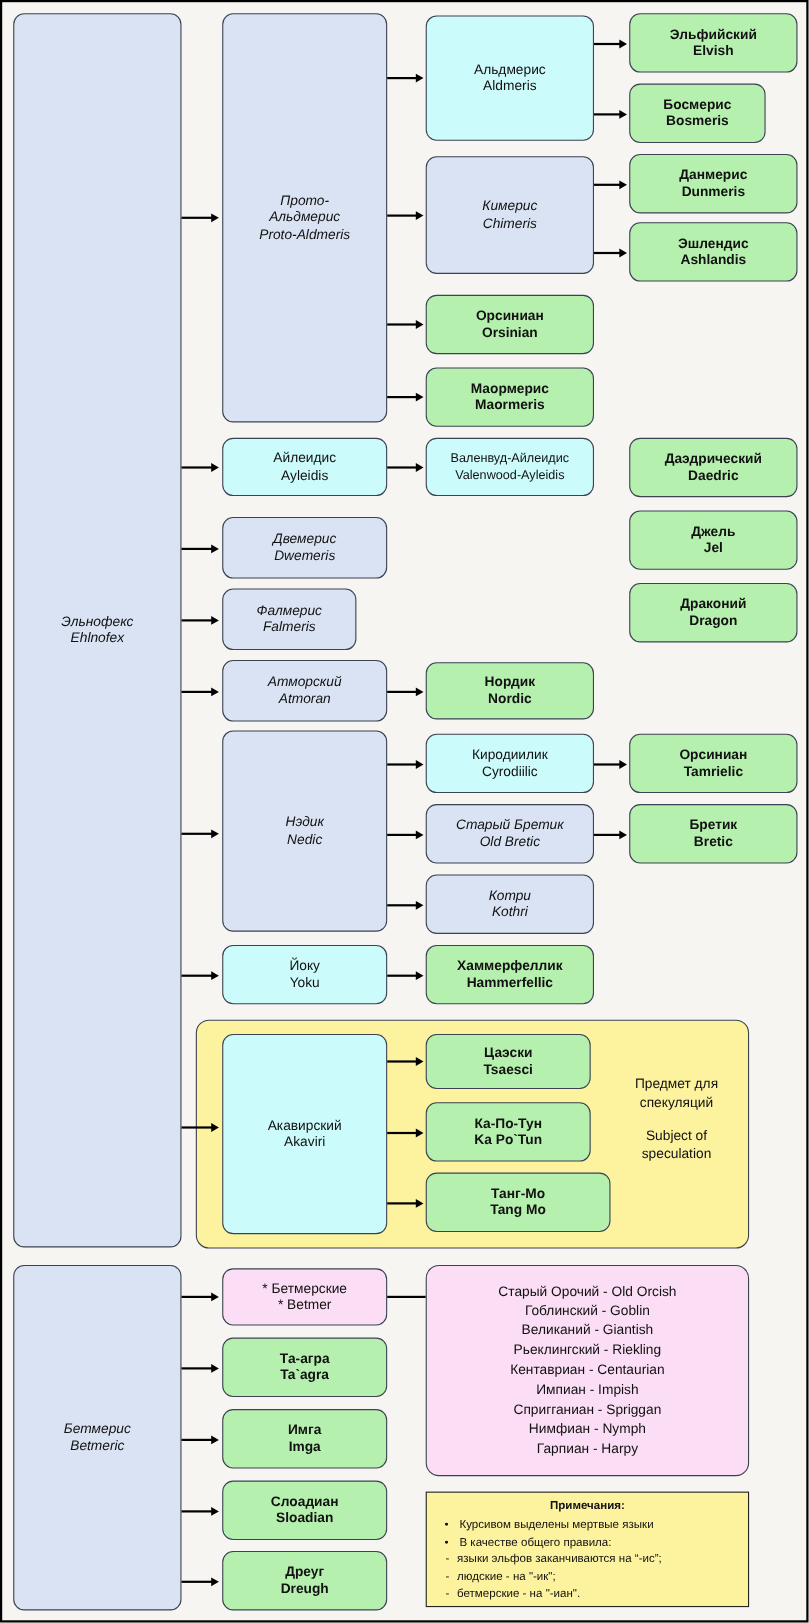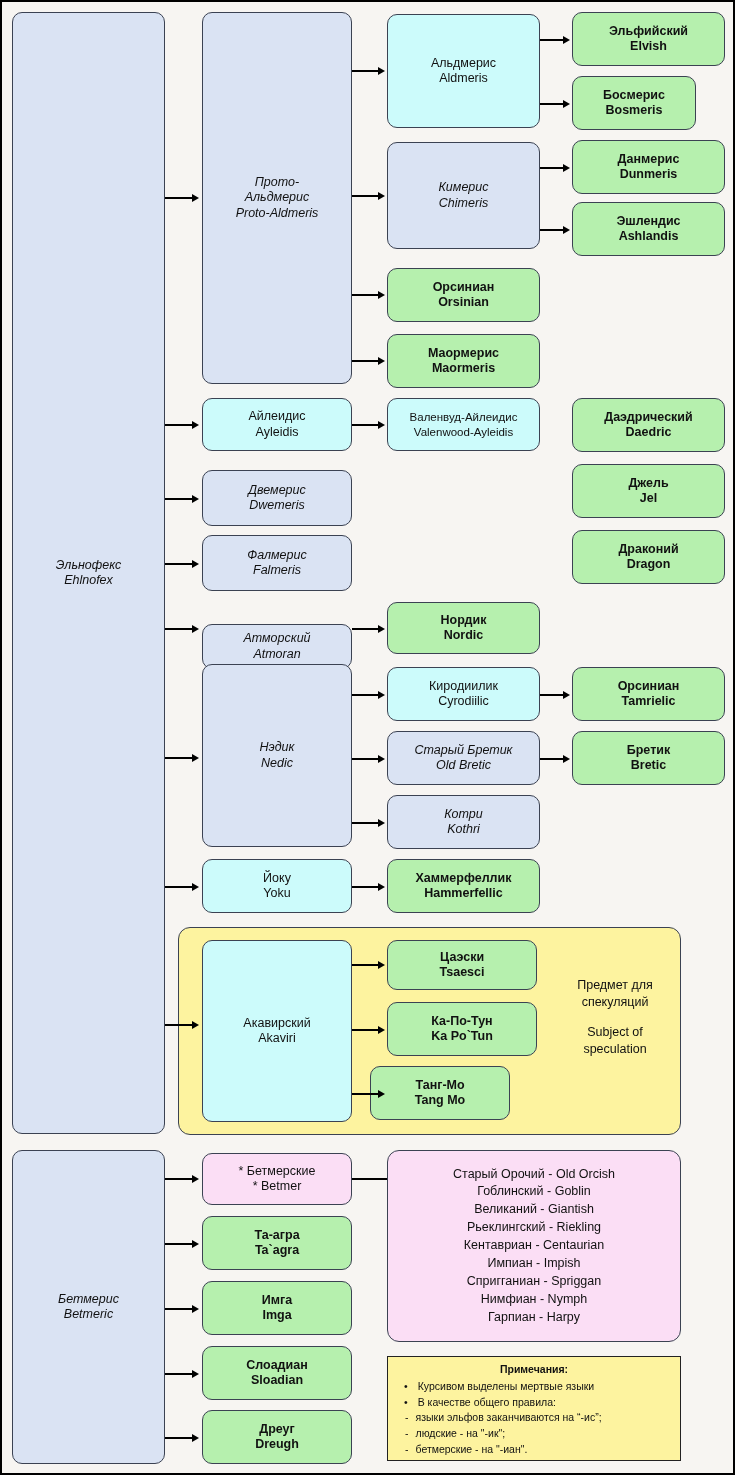--- a/index.html
+++ b/index.html
@@ -167,28 +167,28 @@
   <div class="hline" style="left:350px;top:422px;width:28px;"></div>
   <div class="arrow" style="left:376px;top:418.5px;"></div>
 
   <div class="node blue" style="left:200px;top:468px;width:150px;height:56px;">
     <span class="l1 dead">Двемерис</span>
     <span class="l2 dead">Dwemeris</span>
   </div>
   <div class="hline" style="left:163px;top:496px;width:29px;"></div>
   <div class="arrow" style="left:190px;top:492.5px;"></div>
 
-  <div class="node blue" style="left:200px;top:533px;width:150px;height:56px;justify-content:center;">
+  <div class="node blue" style="left:200px;top:533px;width:122px;height:56px;justify-content:center;">
     <span class="l1 dead">Фалмерис</span>
     <span class="l2 dead">Falmeris</span>
   </div>
   <div class="hline" style="left:163px;top:561px;width:29px;"></div>
   <div class="arrow" style="left:190px;top:557.5px;"></div>
 
-  <div class="node blue" style="left:200px;top:598px;width:150px;height:45px;margin-top:24px;">
+  <div class="node blue" style="left:200px;top:598px;width:150px;height:56px;">
     <span class="l1 dead">Атморский</span>
     <span class="l2 dead">Atmoran</span>
   </div>
   <div class="hline" style="left:163px;top:626px;width:29px;"></div>
   <div class="arrow" style="left:190px;top:622.5px;"></div>
 
   <div class="node green" style="left:385px;top:600px;width:153px;height:52px;">
     <span class="l1 bold">Нордик</span>
     <span class="l2 bold">Nordic</span>
   </div>
@@ -280,21 +280,21 @@
   <div class="hline" style="left:350px;top:962px;width:28px;"></div>
   <div class="arrow" style="left:376px;top:958.5px;"></div>
 
   <div class="node green" style="left:385px;top:1000px;width:150px;height:54px;">
     <span class="l1 bold">Ка-По-Тун</span>
     <span class="l2 bold">Ka Po`Tun</span>
   </div>
   <div class="hline" style="left:350px;top:1027px;width:28px;"></div>
   <div class="arrow" style="left:376px;top:1023.5px;"></div>
 
-  <div class="node green" style="left:368px;top:1064px;width:140px;height:54px;">
+  <div class="node green" style="left:385px;top:1064px;width:168px;height:54px;">
     <span class="l1 bold">Танг-Мо</span>
     <span class="l2 bold">Tang Mo</span>
   </div>
   <div class="hline" style="left:350px;top:1091px;width:28px;"></div>
   <div class="arrow" style="left:376px;top:1087.5px;"></div>
 
   <div class="speclabel" style="left:553px;top:975px;width:120px;">
     <span>Предмет для</span>
     <span>спекуляций</span>
     <span class="specgap"></span>

